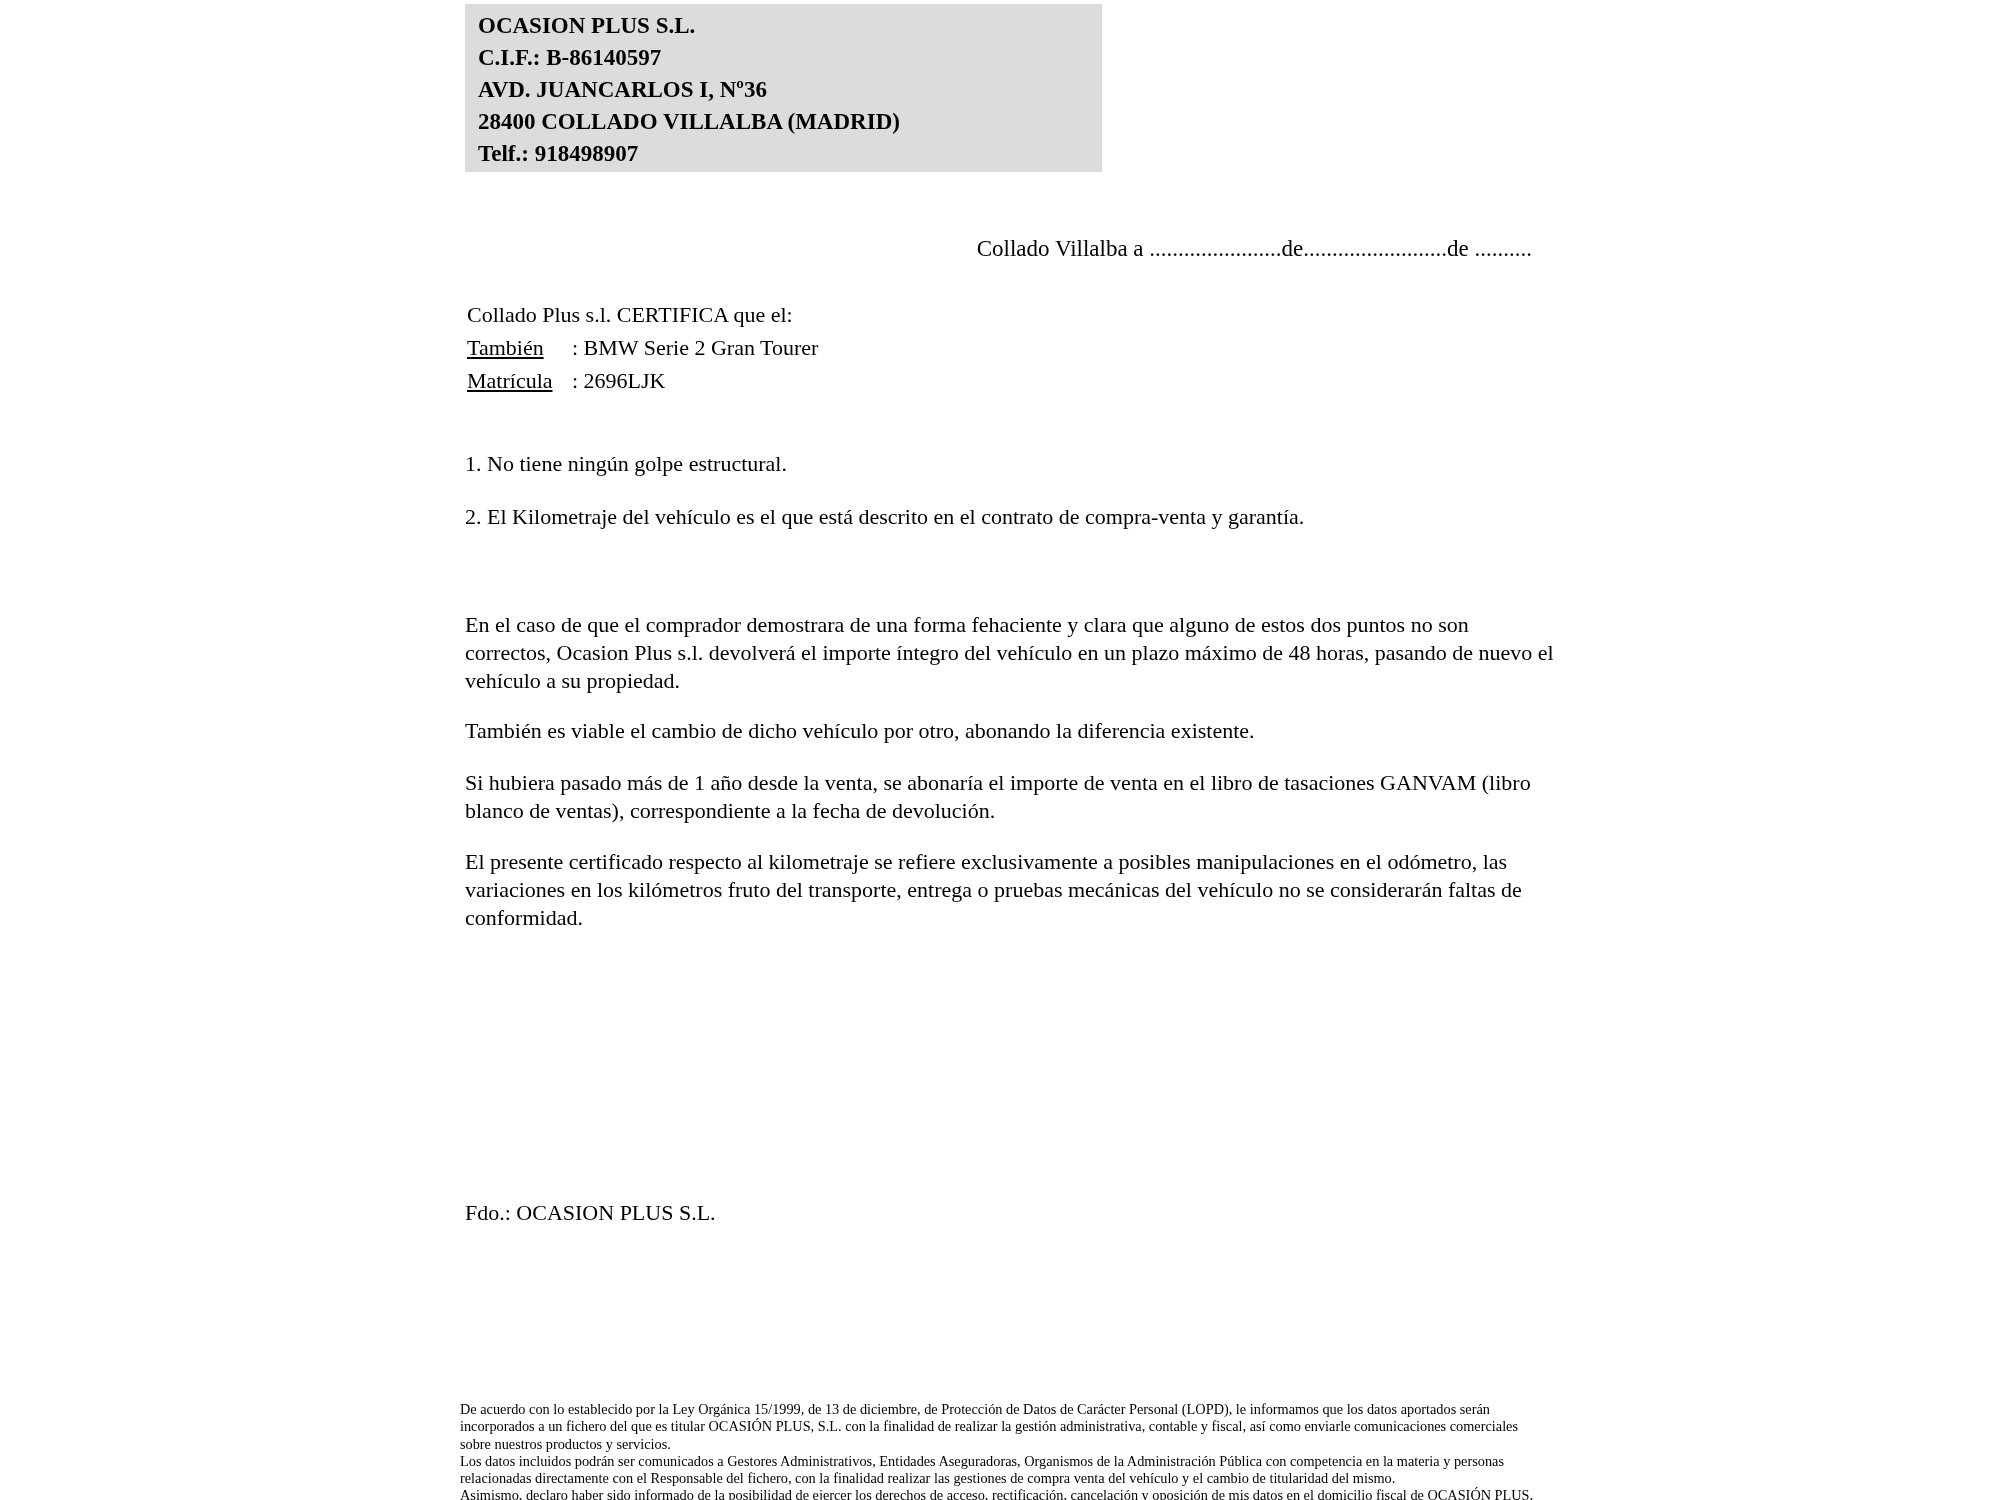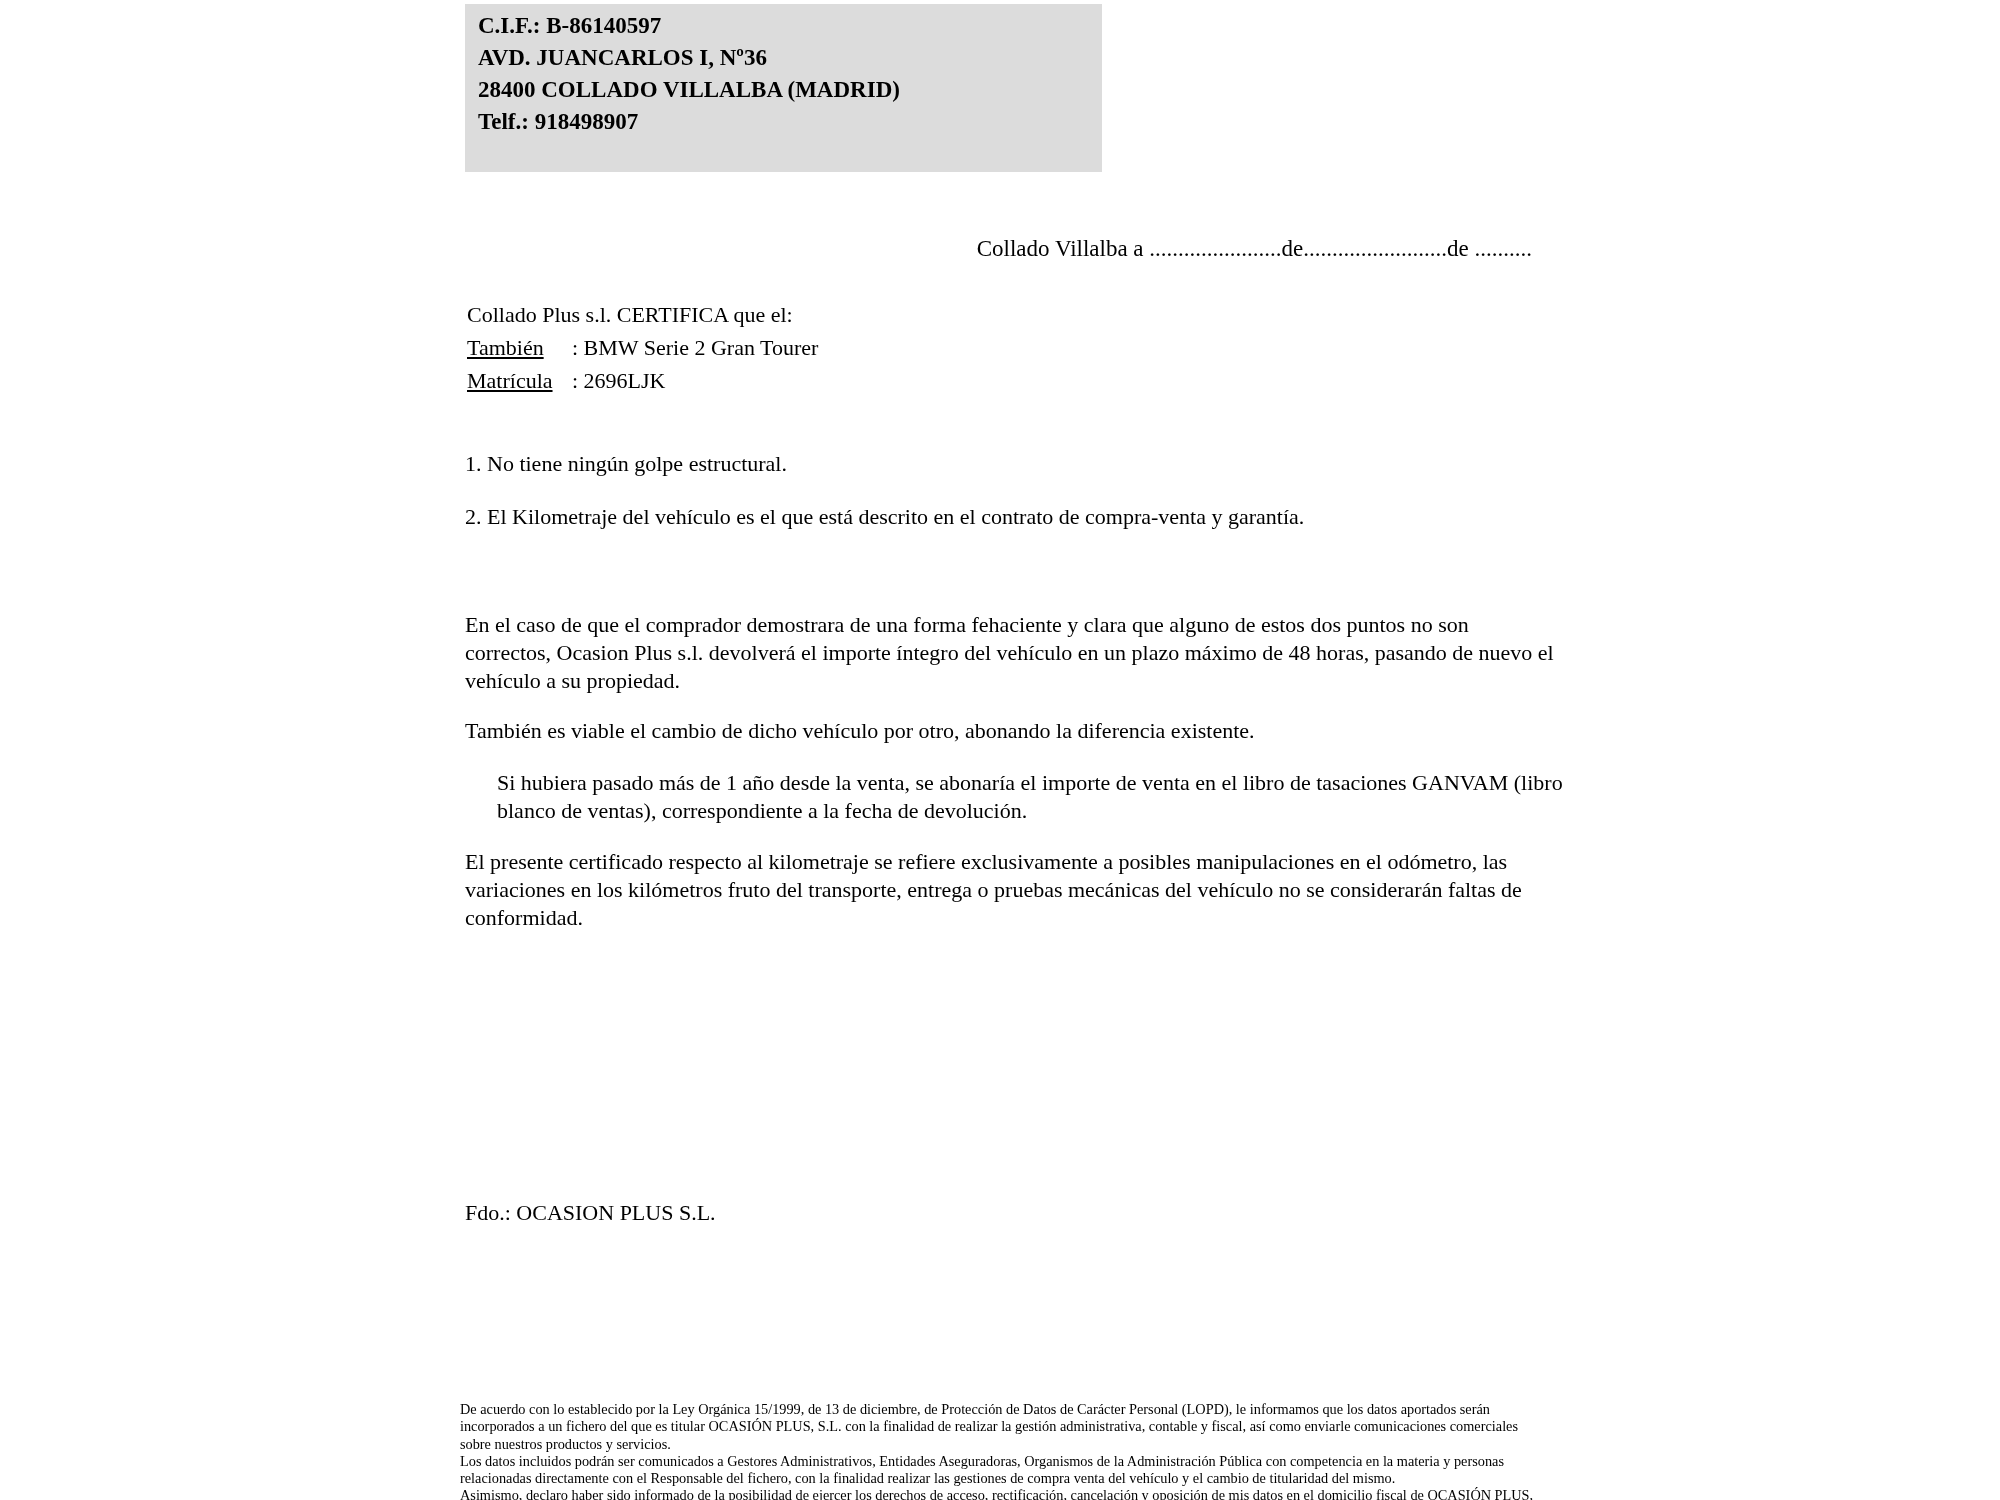--- a/index.html
+++ b/index.html
@@ -38,36 +38,37 @@
   .certify-row .label {
     display: inline-block;
     min-width: 105px;
     text-decoration: underline;
   }
   .clause-1 { position: absolute; left: 465px; top: 451px; font-size: 22px; }
   .clause-2 { position: absolute; left: 465px; top: 504px; font-size: 22px; text-align: center; }
   .para { position: absolute; left: 465px; width: 1092px; font-size: 22px; line-height: 28px; }
   .para-1 { top: 611px; }
   .para-2 { top: 717px; }
-  .para-3 { top: 769px; margin-left: 32px; }
+  .para-3 { top: 769px; }
   .para-4 { top: 848px; }
   .signature { position: absolute; left: 465px; top: 1200px; font-size: 22px; }
   .legal-notice {
     position: absolute;
     left: 460px; top: 1401px;
     width: 1078px;
     font-size: 14.3px;
     line-height: 17.3px;
   }
   .legal-notice p { margin: 0; }
 </style>
 </head>
 <body>
 
 <div class="letterhead" style="background: rgb(220, 220, 220);">
+  <div>OCASION PLUS S.L.</div>
   <div>C.I.F.: B-86140597</div>
   <div>AVD. JUANCARLOS I, Nº36</div>
   <div>28400 COLLADO VILLALBA (MADRID)</div>
   <div>Telf.: 918498907</div>
 </div>
 
 <div class="date-line">Collado Villalba a .......................de.........................de ..........</div>
 
 <div class="certify-block">
   <div>Collado Plus s.l. CERTIFICA que el:</div>

